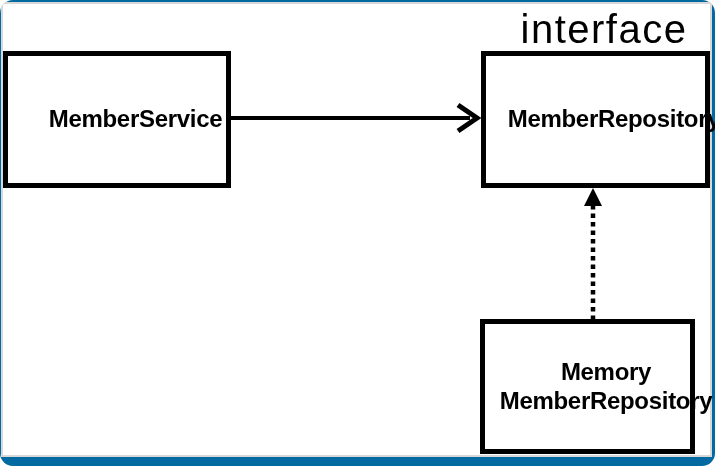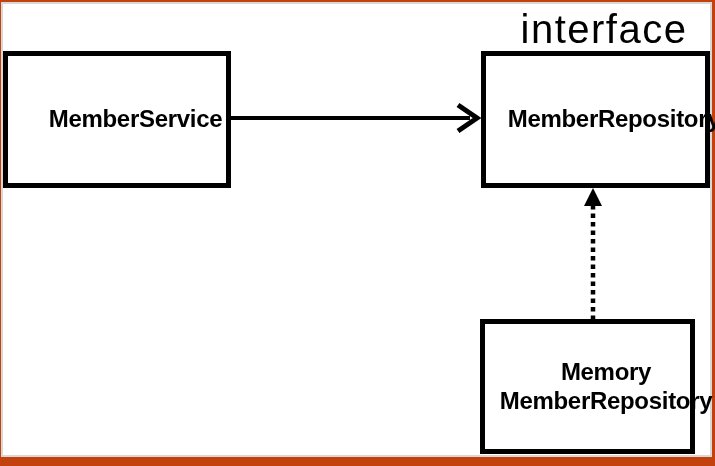--- a/index.html
+++ b/index.html
@@ -5,22 +5,23 @@
   html, body {
     margin: 0;
     padding: 0;
     background: #ffffff;
     font-family: "Liberation Sans", "DejaVu Sans", sans-serif;
   }
   .page {
     position: relative;
     width: 715px;
     height: 466px;
-    background: #c2410c;
+    background: #0369a1;
     overflow: hidden;
+    border-radius: 13px;
   }
   .frame {
     position: absolute;
     left: 1px;
     top: 2px;
     width: 711px;
     height: 455px;
     box-sizing: border-box;
     border: 2px solid #d8d8d8;
     background: #ffffff;

